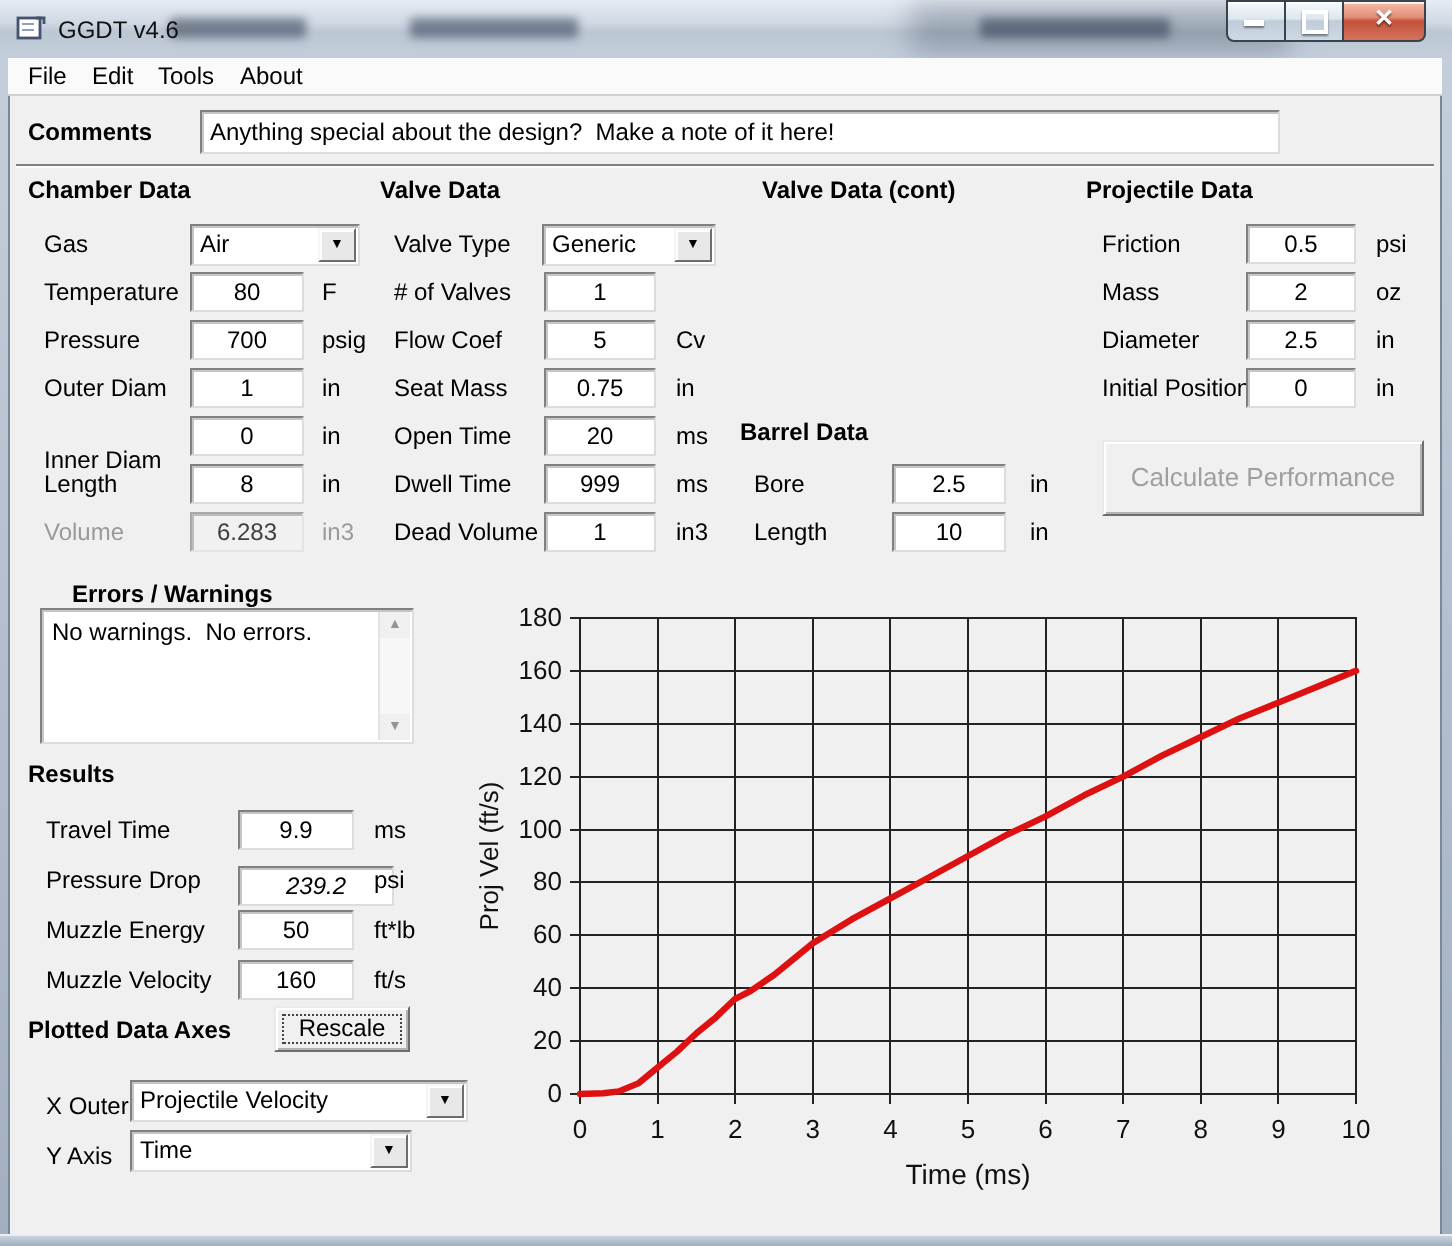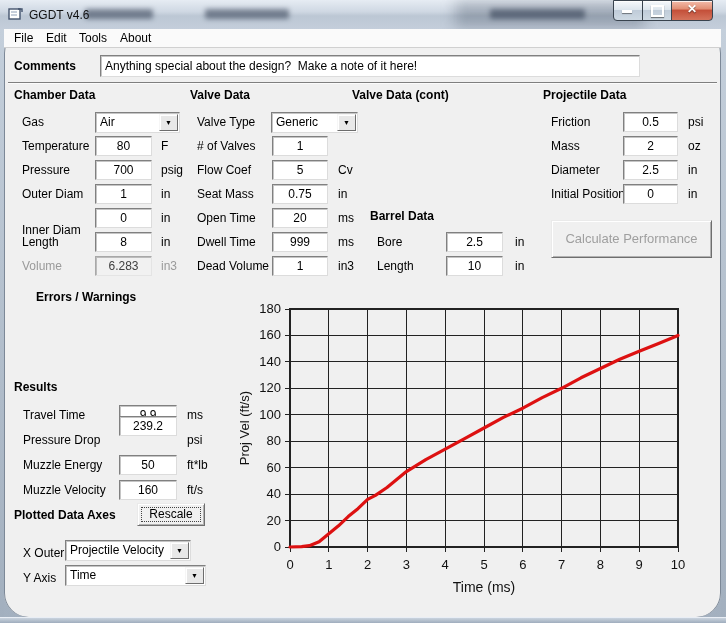--- a/index.html
+++ b/index.html
@@ -31,21 +31,21 @@
   .glyph-x{position:absolute;left:0;right:0;top:1px;text-align:center;color:#fff;
     font-size:12px;font-weight:bold;text-shadow:0 1px 1px rgba(0,0,0,.5);}
   
   .strip{position:absolute;background:linear-gradient(180deg,#c4cfdb,#a2afbe);z-index:6;}
   .strip.left{left:0;top:29px;bottom:0;width:4px;}
   .strip.right{right:0;top:29px;bottom:0;width:5px;}
   .strip.bottom{left:0;right:0;bottom:0;height:6px;
     background:linear-gradient(180deg,#d2dbe5,#9fadbd);box-shadow:inset 0 1px 0 #e9eef5;}
   
   .content{position:absolute;left:4px;top:29px;width:717px;height:588px;background:#f0f0f0;
-    box-shadow:inset 1px 0 0 #7c8897,inset -1px 0 0 #7c8897;border-radius:24px;}
+    box-shadow:inset 1px 0 0 #7c8897,inset -1px 0 0 #7c8897;}
   .menubar{position:absolute;left:0;top:0;width:100%;height:18px;background:#fafafa;
     border-bottom:1px solid #d0d0d0;}
   .menu-item{position:absolute;top:0;height:18px;line-height:18px;padding:0 2px;cursor:default;}
   .divider{position:absolute;left:4px;width:709px;height:1px;background:#7f7f7f;
     box-shadow:0 1px 0 #fbfbfb;}
   .hdr{position:absolute;font-weight:bold;white-space:nowrap;}
   .lbl,.unit{position:absolute;white-space:nowrap;}
   .tb{position:absolute;height:20px;box-sizing:border-box;background:#fff;text-align:center;
     line-height:18px;border:1px solid;border-color:#808080 #dcdcdc #dcdcdc #808080;
     box-shadow:inset 1px 1px 0 rgba(110,110,110,.4);overflow:hidden;}
@@ -115,21 +115,21 @@
       <span class="menu-item" style="left:114px;">About</span>
     </div>
 
     <span class="hdr" style="left:10px;top:30px;">Comments</span>
     <div class="tb left-text" style="left:96px;top:26px;width:540px;height:22px;line-height:20px;">Anything special about the design?  Make a note of it here!</div>
 
     <div class="divider" style="top:53px;"></div>
 
     <span class="hdr" style="left:10px;top:59px;">Chamber Data</span>
     <span class="hdr" style="left:186px;top:59px;">Valve Data</span>
-    <span class="hdr" style="left:348px;top:59px;">Valve Data (cont)</span>
+    <span class="hdr" style="left:377px;top:59px;">Valve Data (cont)</span>
     <span class="hdr" style="left:539px;top:59px;">Projectile Data</span>
     <span class="hdr" style="left:366px;top:180px;">Barrel Data</span>
 
     <span class="lbl" style="left:18px;top:86px;">Gas</span>
     <div class="combo" style="left:91px;top:83px;width:85px;">
       <span class="cval">Air</span>
       <span class="carrow">▼</span>
     </div>
     <span class="lbl" style="left:18px;top:110px;">Temperature</span>
     <div class="tb" style="left:91px;top:107px;width:57px;">80</div>
@@ -188,39 +188,46 @@
     <span class="unit" style="left:684px;top:110px;">oz</span>
     <span class="lbl" style="left:547px;top:134px;">Diameter</span>
     <div class="tb" style="left:619px;top:131px;width:55px;">2.5</div>
     <span class="unit" style="left:684px;top:134px;">in</span>
     <span class="lbl" style="left:547px;top:158px;">Initial Position</span>
     <div class="tb" style="left:619px;top:155px;width:55px;">0</div>
     <span class="unit" style="left:684px;top:158px;">in</span>
     <div class="btn disabled" style="left:547px;top:191px;width:161px;height:38px;line-height:36px;font-size:13px;">Calculate Performance</div>
 
     <span class="hdr" style="left:10px;top:261px;padding-left:22px;">Errors / Warnings</span>
+    <div class="err-box" style="left:16px;top:275px;width:187px;height:68px;">
+      <span class="err-text">No warnings.  No errors.</span>
+      <div class="vscroll">
+        <div class="sarrow up">▲</div>
+        <div class="sarrow down">▼</div>
+      </div>
+    </div>
 
     <span class="hdr" style="left:10px;top:351px;">Results</span>
     <span class="lbl" style="left:19px;top:379px;">Travel Time</span>
     <div class="tb" style="left:115px;top:376px;width:58px;">9.9</div>
     <span class="unit" style="left:183px;top:379px;">ms</span>
     <span class="lbl" style="left:19px;top:404px;">Pressure Drop</span>
-    <div class="tb" style="left:115px;top:387px;width:58px;">239.2</div>
+    <div class="tb" style="left:115px;top:404px;width:78px;font-style:italic;">239.2</div>
     <span class="unit" style="left:183px;top:404px;">psi</span>
     <span class="lbl" style="left:19px;top:429px;">Muzzle Energy</span>
     <div class="tb" style="left:115px;top:426px;width:58px;">50</div>
     <span class="unit" style="left:183px;top:429px;">ft*lb</span>
     <span class="lbl" style="left:19px;top:454px;">Muzzle Velocity</span>
     <div class="tb" style="left:115px;top:451px;width:58px;">160</div>
     <span class="unit" style="left:183px;top:454px;">ft/s</span>
 
     <span class="hdr" style="left:10px;top:479px;">Plotted Data Axes</span>
     <div class="btn focused" style="left:133px;top:474px;width:68px;height:23px;line-height:21px;">Rescale</div>
     <span class="lbl" style="left:19px;top:517px;">X Outer</span>
-    <div class="combo" style="left:61px;top:511px;width:126px;">
+    <div class="combo" style="left:61px;top:511px;width:169px;">
       <span class="cval">Projectile Velocity</span>
       <span class="carrow">▼</span>
     </div>
     <span class="lbl" style="left:19px;top:542px;">Y Axis</span>
     <div class="combo" style="left:61px;top:536px;width:141px;">
       <span class="cval">Time</span>
       <span class="carrow">▼</span>
     </div>
 
     <div class="chart-wrap">

